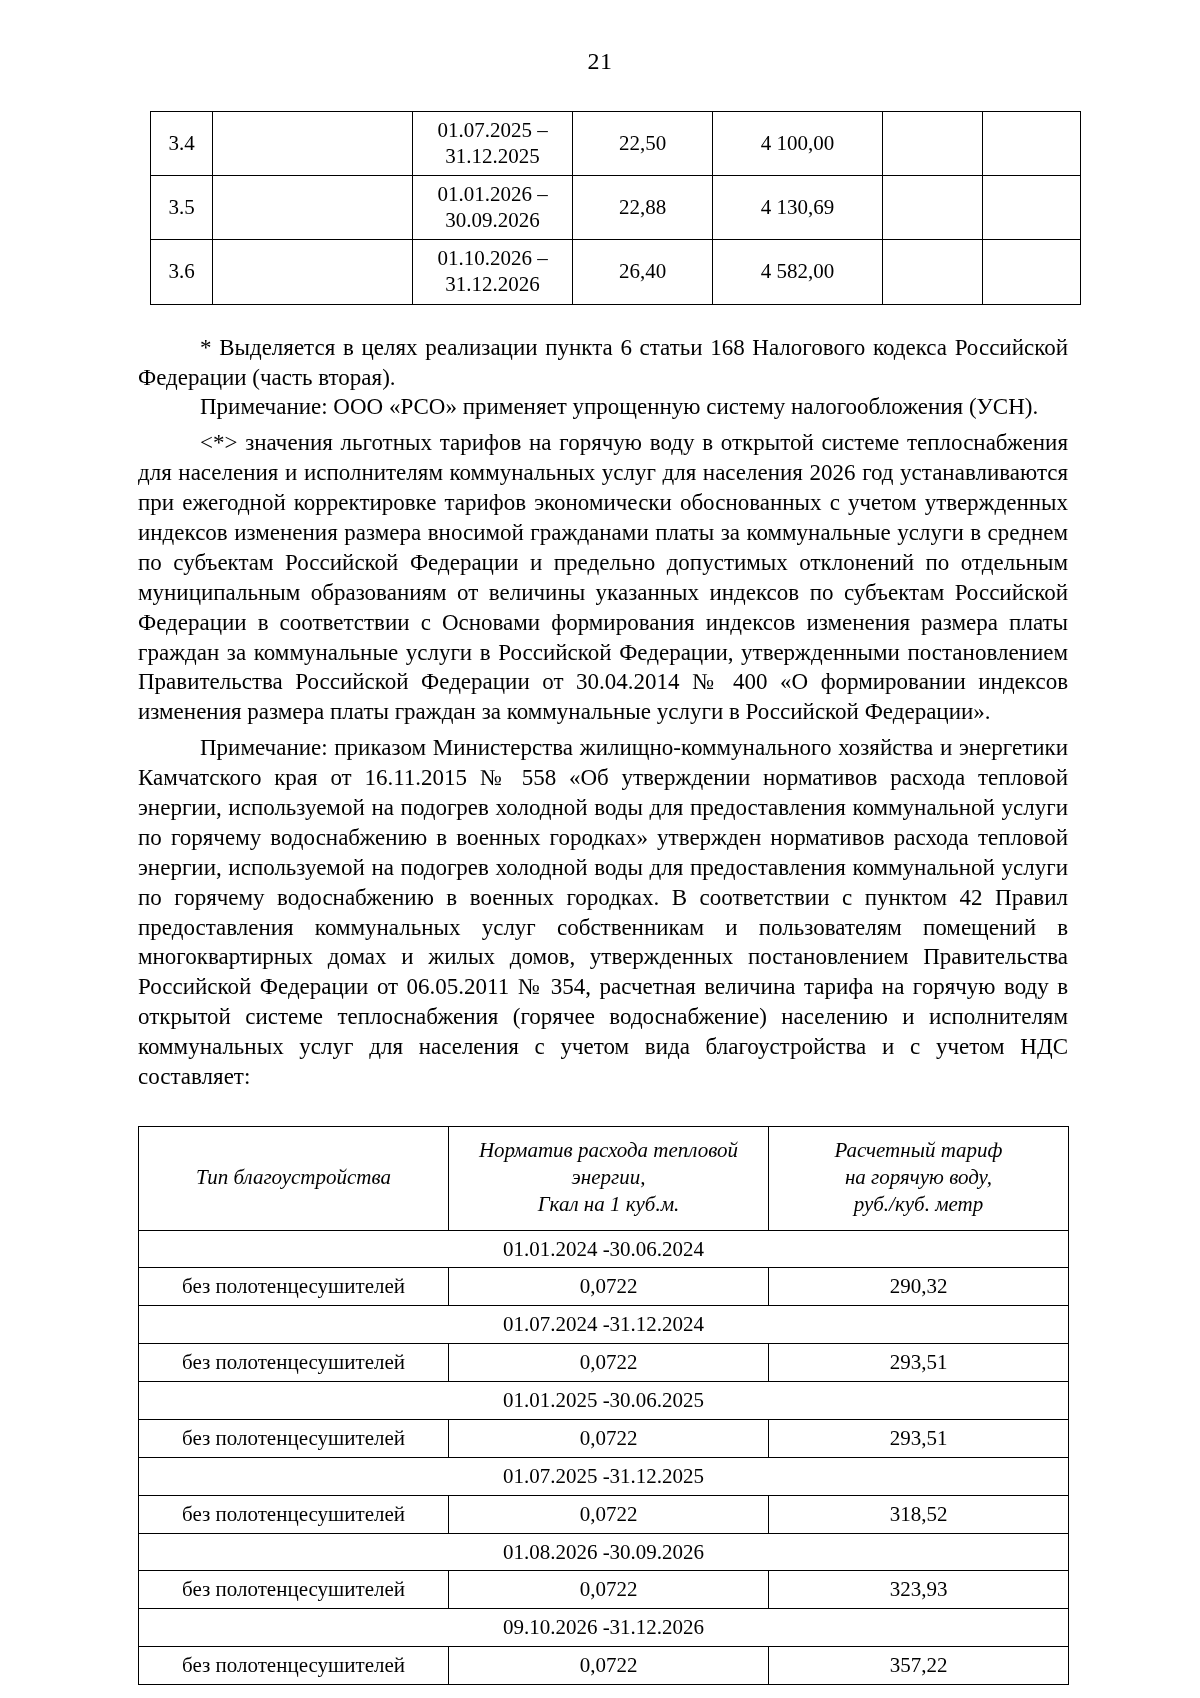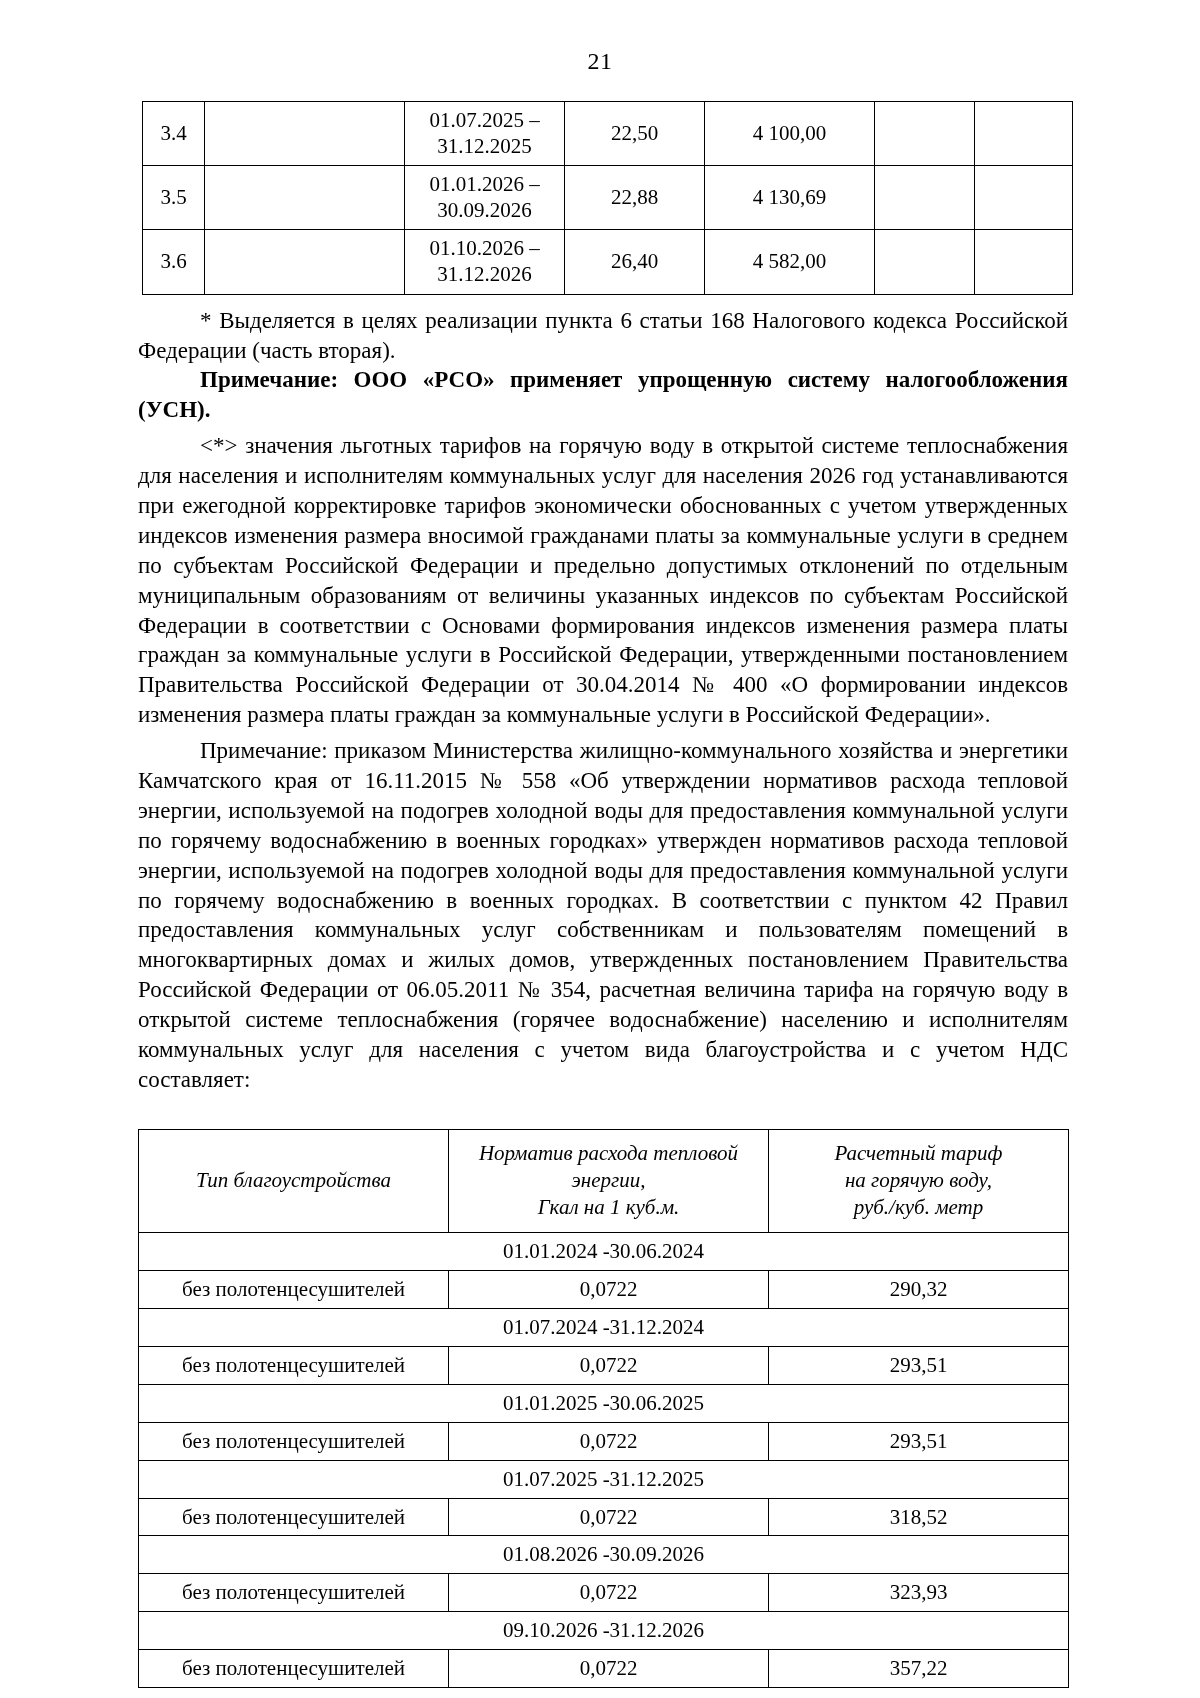--- a/index.html
+++ b/index.html
@@ -20,32 +20,32 @@
     width: 1200px;
     height: 1698px;
     box-sizing: border-box;
     padding: 0;
     position: relative;
   }
   .page-number {
     text-align: center;
     font-size: 24px;
     margin-top: 48px;
-    margin-bottom: 26px;
+    margin-bottom: 36px;
     letter-spacing: 0.5px;
   }
   .content {
     margin: 0 132px 0 138px;
   }
 
   
   table.tariff-table {
     border-collapse: collapse;
     width: 930px;
-    margin: 0 0 0 4px;
+    margin: 0 0 0 12px;
     table-layout: fixed;
   }
   table.tariff-table td {
     border: 1.4px solid #000;
     font-size: 21px;
     text-align: center;
     vertical-align: middle;
     padding: 6px 4px;
     line-height: 1.22;
   }
@@ -60,22 +60,22 @@
 
   
   p.para {
     font-size: 23px;
     line-height: 1.30;
     text-align: justify;
     text-indent: 62px;
     margin: 0;
     hyphens: none;
   }
-  p.para.first { margin-top: 11px; }
-  p.para.tight { margin-top: 0px; font-weight: bold; }
+  p.para.first { margin-top: 28px; }
+  p.para.tight { margin-top: 0px; }
   p.para.block { margin-top: 6px; }
 
   
   table.util-table {
     border-collapse: collapse;
     width: 930px;
     table-layout: fixed;
     margin-top: 34px;
   }
   table.util-table th,

